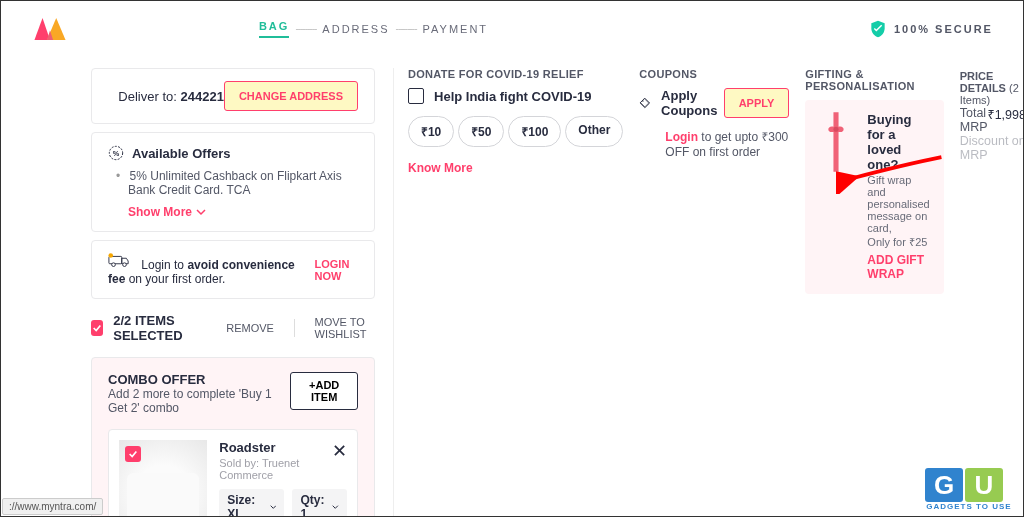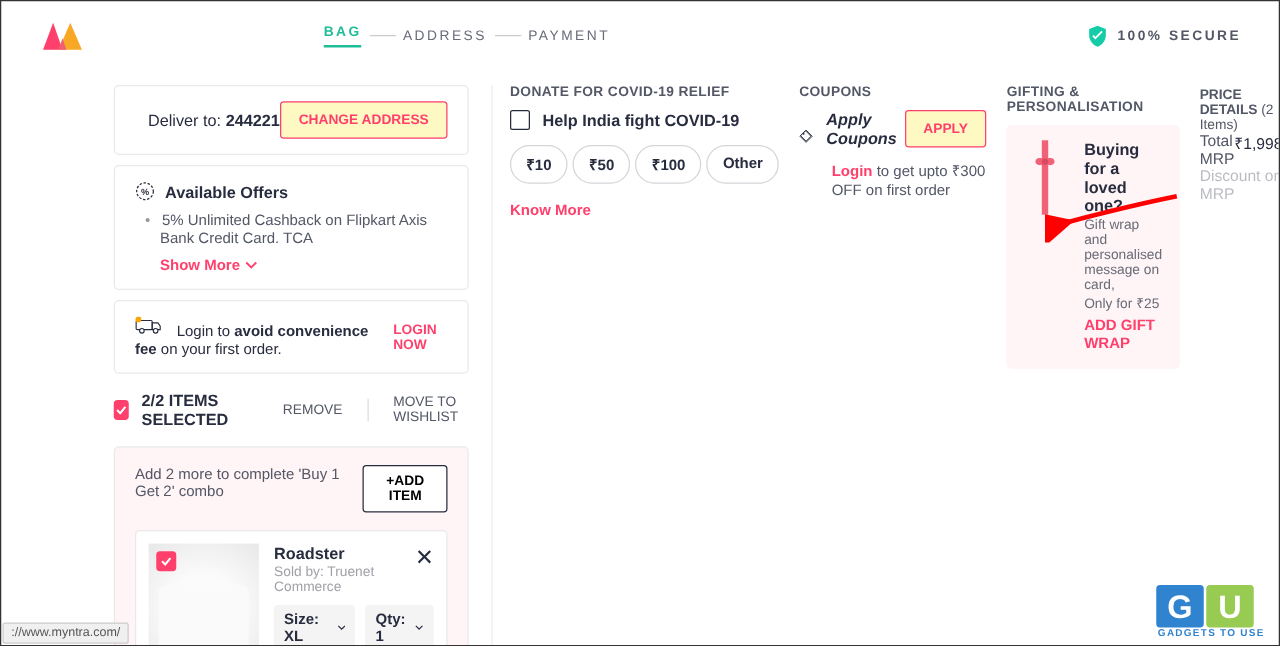--- a/index.html
+++ b/index.html
@@ -64,21 +64,21 @@
 
     .section-title { font-size: 11px; font-weight: 700; color: #535766; letter-spacing: 0.3px; }
     .donate-row { display: flex; align-items: center; gap: 10px; margin-top: 8px; }
     .chk-empty { width: 16px; height: 16px; border: 1.5px solid #282c3f; border-radius: 2px; cursor: pointer; }
     .donate-text { font-size: 13px; font-weight: 700; color: #282c3f; }
     .amount-row { display: flex; gap: 4px; margin-top: 12px; }
     .amount-pill { border: 1px solid #d4d5d9; background: #fff; border-radius: 999px; padding: 6px 12px; font-size: 12px; font-weight: 700; color: #282c3f; cursor: pointer; }
     .know-more { color: #ff3f6c; font-size: 12px; font-weight: 700; margin-top: 14px; cursor: pointer; display: inline-block; }
 
     .coupon-row { display: flex; align-items: center; justify-content: space-between; margin-top: 8px; }
-    .coupon-left { display: flex; align-items: flex-end; gap: 10px; font-style: italic; }
+    .coupon-left { display: flex; align-items: center; gap: 10px; }
     .coupon-text { font-size: 13px; font-weight: 700; color: #282c3f; }
     .coupon-sub { font-size: 12px; color: #535766; margin-top: 10px; padding-left: 26px; }
     .coupon-sub .lnk { color: #ff3f6c; font-weight: 700; }
 
     .gift-card { background: #fff4f6; border-radius: 4px; padding: 12px 14px; display: flex; gap: 14px; margin-top: 8px; position: relative; }
     .gift-bow { width: 34px; height: 60px; flex-shrink: 0; }
     .gift-title { font-size: 13px; font-weight: 700; color: #282c3f; }
     .gift-sub { font-size: 11px; color: #686b78; margin-top: 2px; }
     .gift-price { font-size: 11px; color: #686b78; }
     .add-gift { color: #ff3f6c; font-size: 12px; font-weight: 700; margin-top: 4px; cursor: pointer; display: inline-block; }
@@ -176,20 +176,21 @@
       <div class="select-actions">
         <span>REMOVE</span>
         <div class="divider"></div>
         <span>MOVE TO WISHLIST</span>
       </div>
     </div>
 
     <div class="combo-card">
       <div class="combo-head">
         <div>
+          <div class="combo-title">COMBO OFFER</div>
           <div class="combo-sub">Add 2 more to complete 'Buy 1 Get 2' combo</div>
         </div>
         <button class="btn-outline-dark">+ADD ITEM</button>
       </div>
 
       <div class="product">
         <div class="product-img">
           <div class="tshirt"></div>
           <div class="chk">
             <svg viewBox="0 0 12 12">

